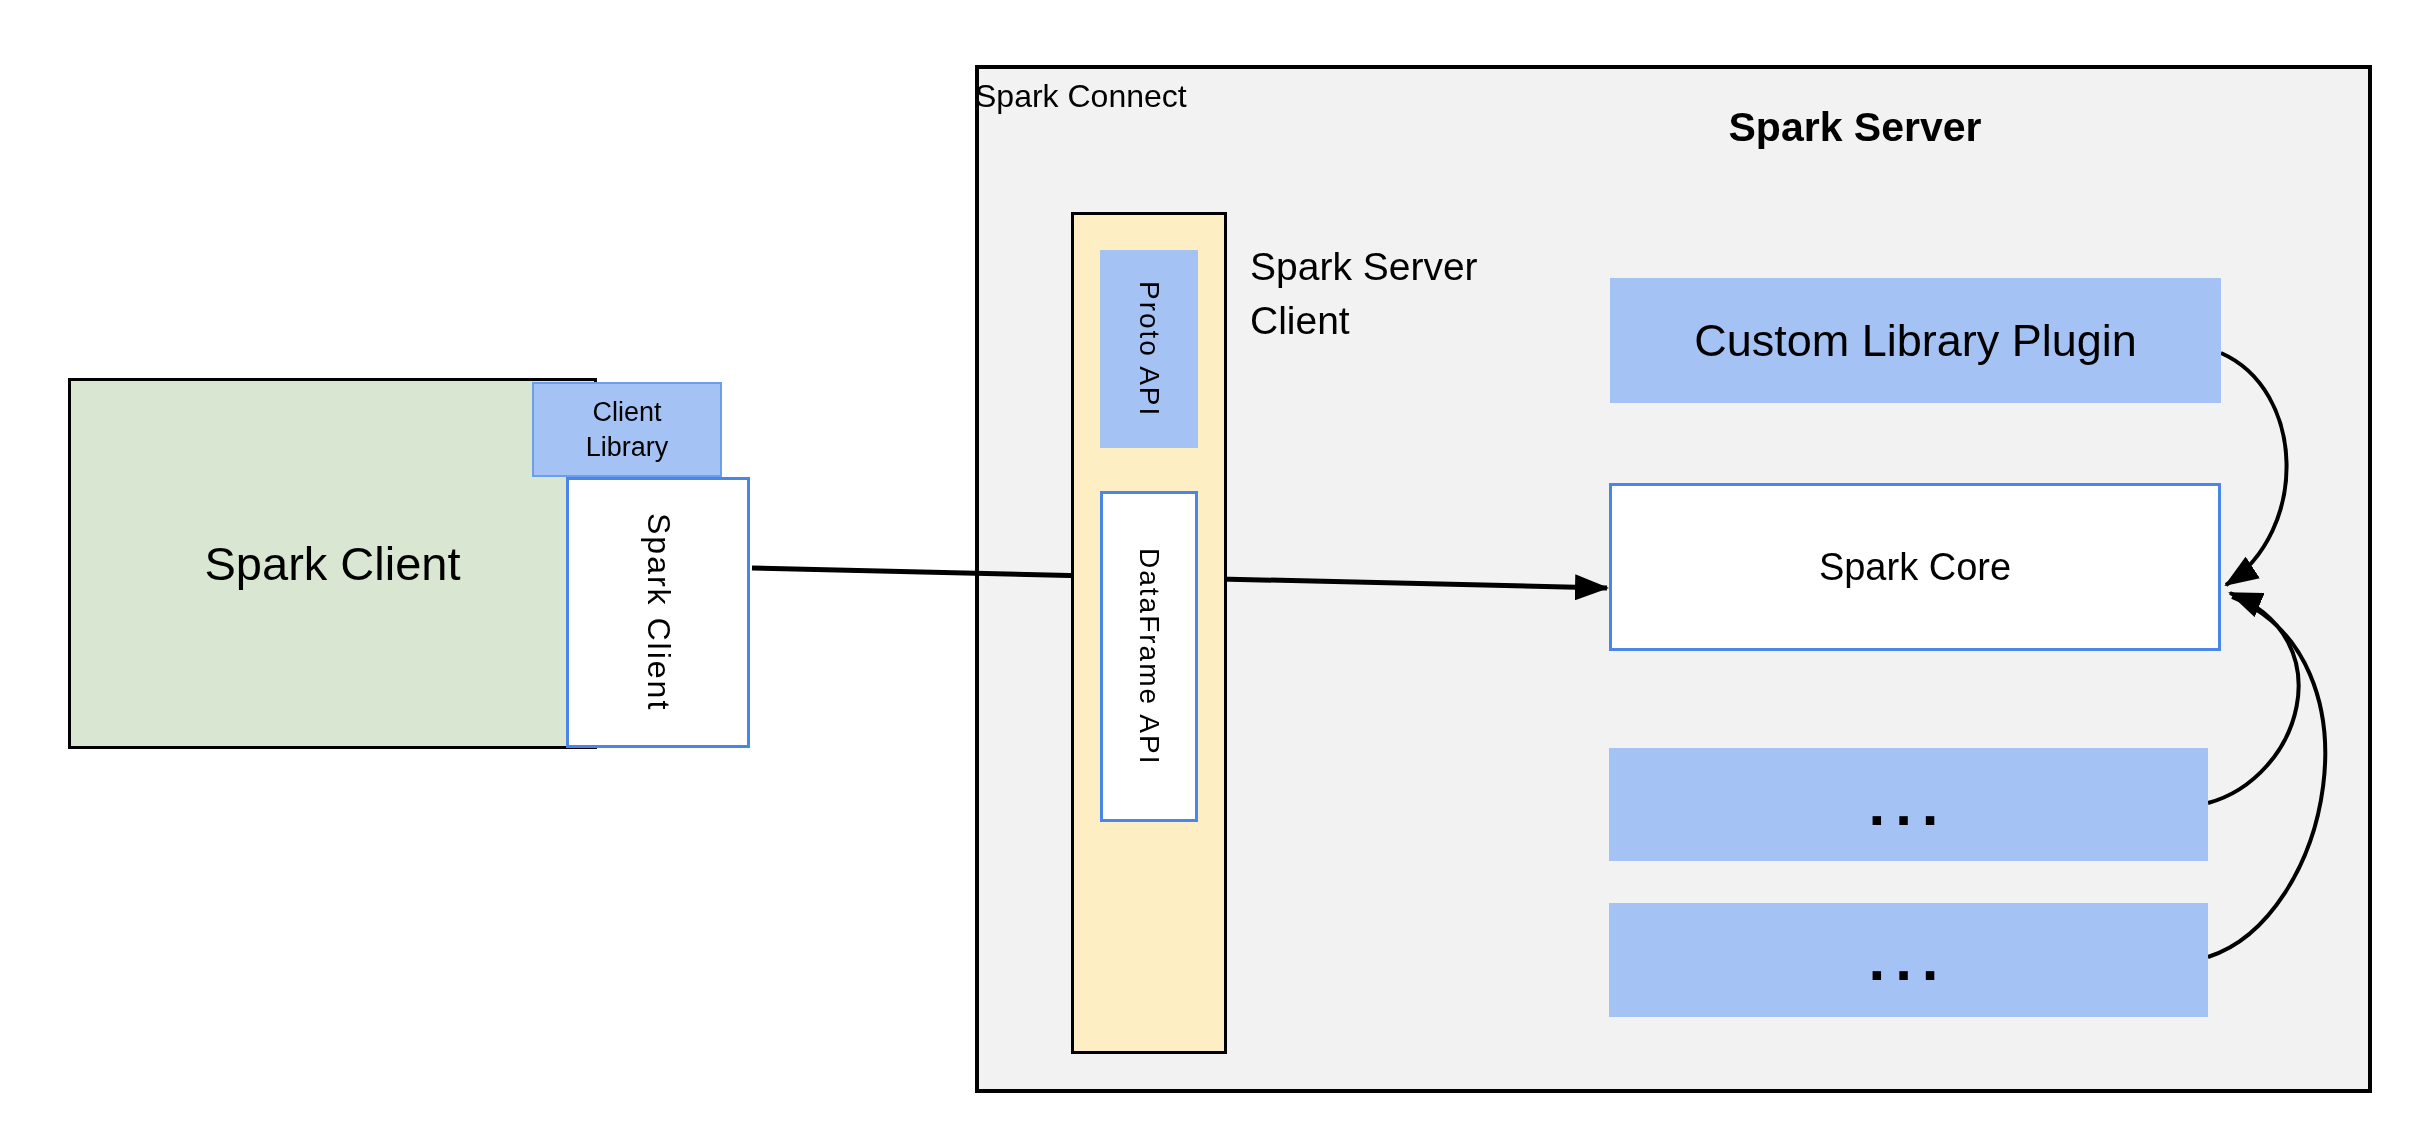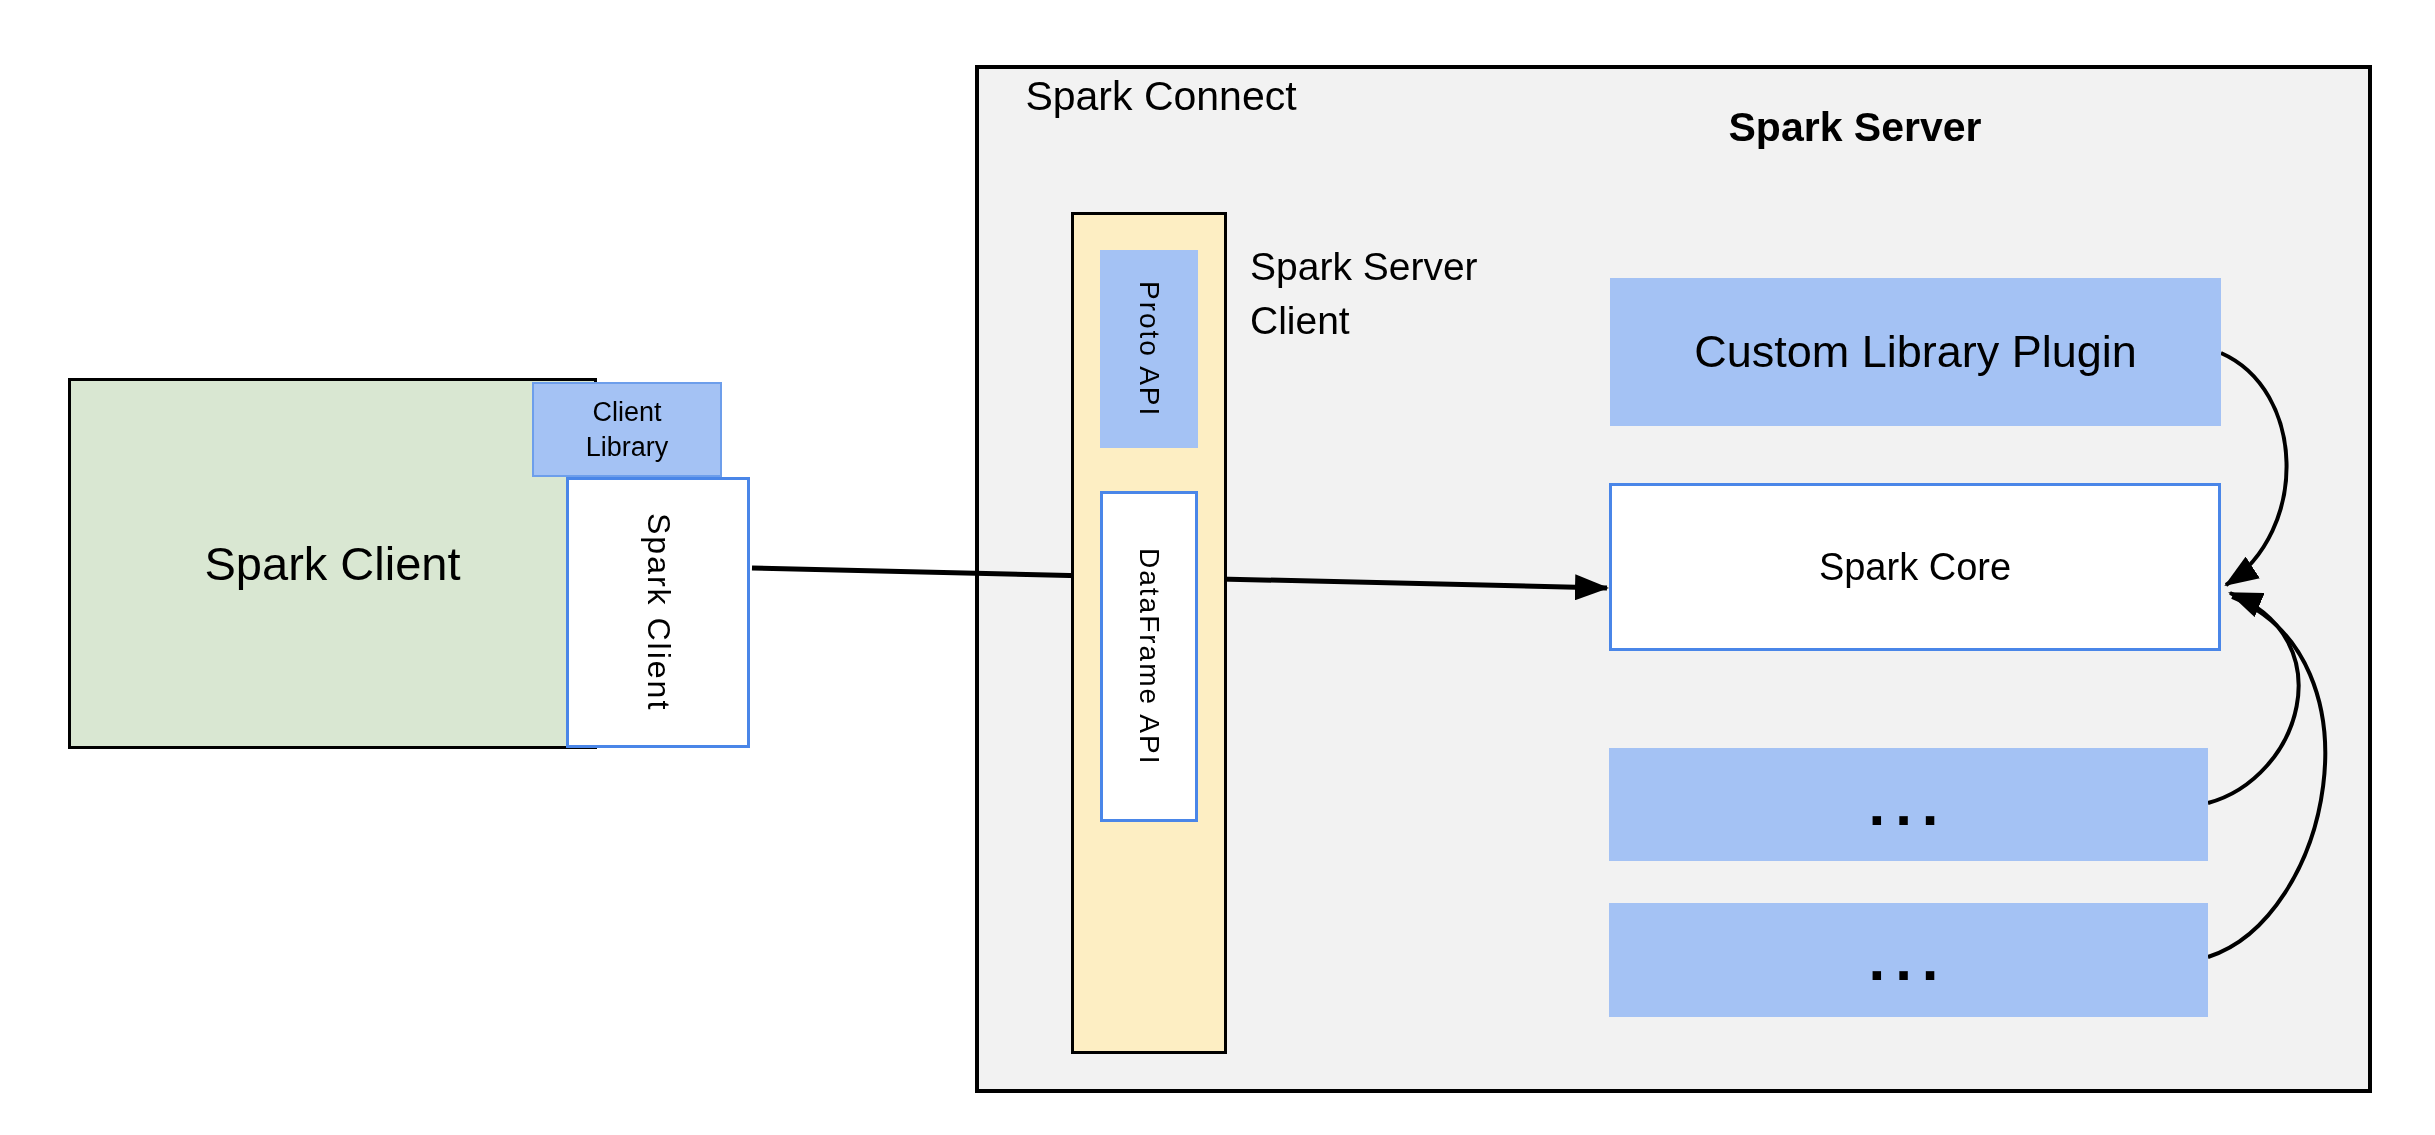--- a/index.html
+++ b/index.html
@@ -32,31 +32,31 @@
   
   .client-package{left:532px;top:382px;width:190px;height:95px;
     background:var(--blue-fill);border:2px solid var(--package-border);z-index:4;
     font-size:27px;line-height:35px;}
   .spark-client{left:566px;top:477px;width:184px;height:271px;
     background:#ffffff;border:3px solid var(--white-box-border);z-index:4;}
   .proto-api{left:1100px;top:250px;width:98px;height:198px;
     background:var(--blue-fill);z-index:4;}
   .dataframe-api{left:1100px;top:491px;width:98px;height:331px;
     background:#ffffff;border:3px solid var(--white-box-border);z-index:4;}
-  .plugin{left:1610px;top:278px;width:611px;height:148px;
+  .plugin{left:1610px;top:278px;width:611px;height:125px;
     background:var(--blue-fill);z-index:3;font-size:45px;}
   .spark-core{left:1609px;top:483px;width:612px;height:168px;
     background:#ffffff;border:3px solid var(--white-box-border);z-index:3;font-size:38px;}
   .ellipsis1{left:1609px;top:748px;width:599px;height:113px;background:var(--blue-fill);z-index:3;}
   .ellipsis2{left:1609px;top:903px;width:599px;height:114px;background:var(--blue-fill);z-index:3;}
   .ellipsis-box{font-size:60px;font-weight:bold;letter-spacing:10px;line-height:1;}
 
   
   .connect-api-label{left:975px;top:70px;width:372px;z-index:3;
-    font-size:41px;line-height:53px;text-align:center;}
+    font-size:32px;line-height:53px;text-align:left;}
   .server-title{left:1655px;top:102px;width:400px;z-index:3;
     font-size:41px;line-height:50px;font-weight:bold;text-align:center;}
   .server-library-label{left:1250px;top:240px;width:400px;z-index:3;
     font-size:39px;line-height:54px;text-align:left;}
 
   
   .vtext{writing-mode:vertical-rl;letter-spacing:2px;}
   .spark-client .vtext{font-size:32px;}
   .proto-api .vtext,.dataframe-api .vtext{font-size:28px;}
 

